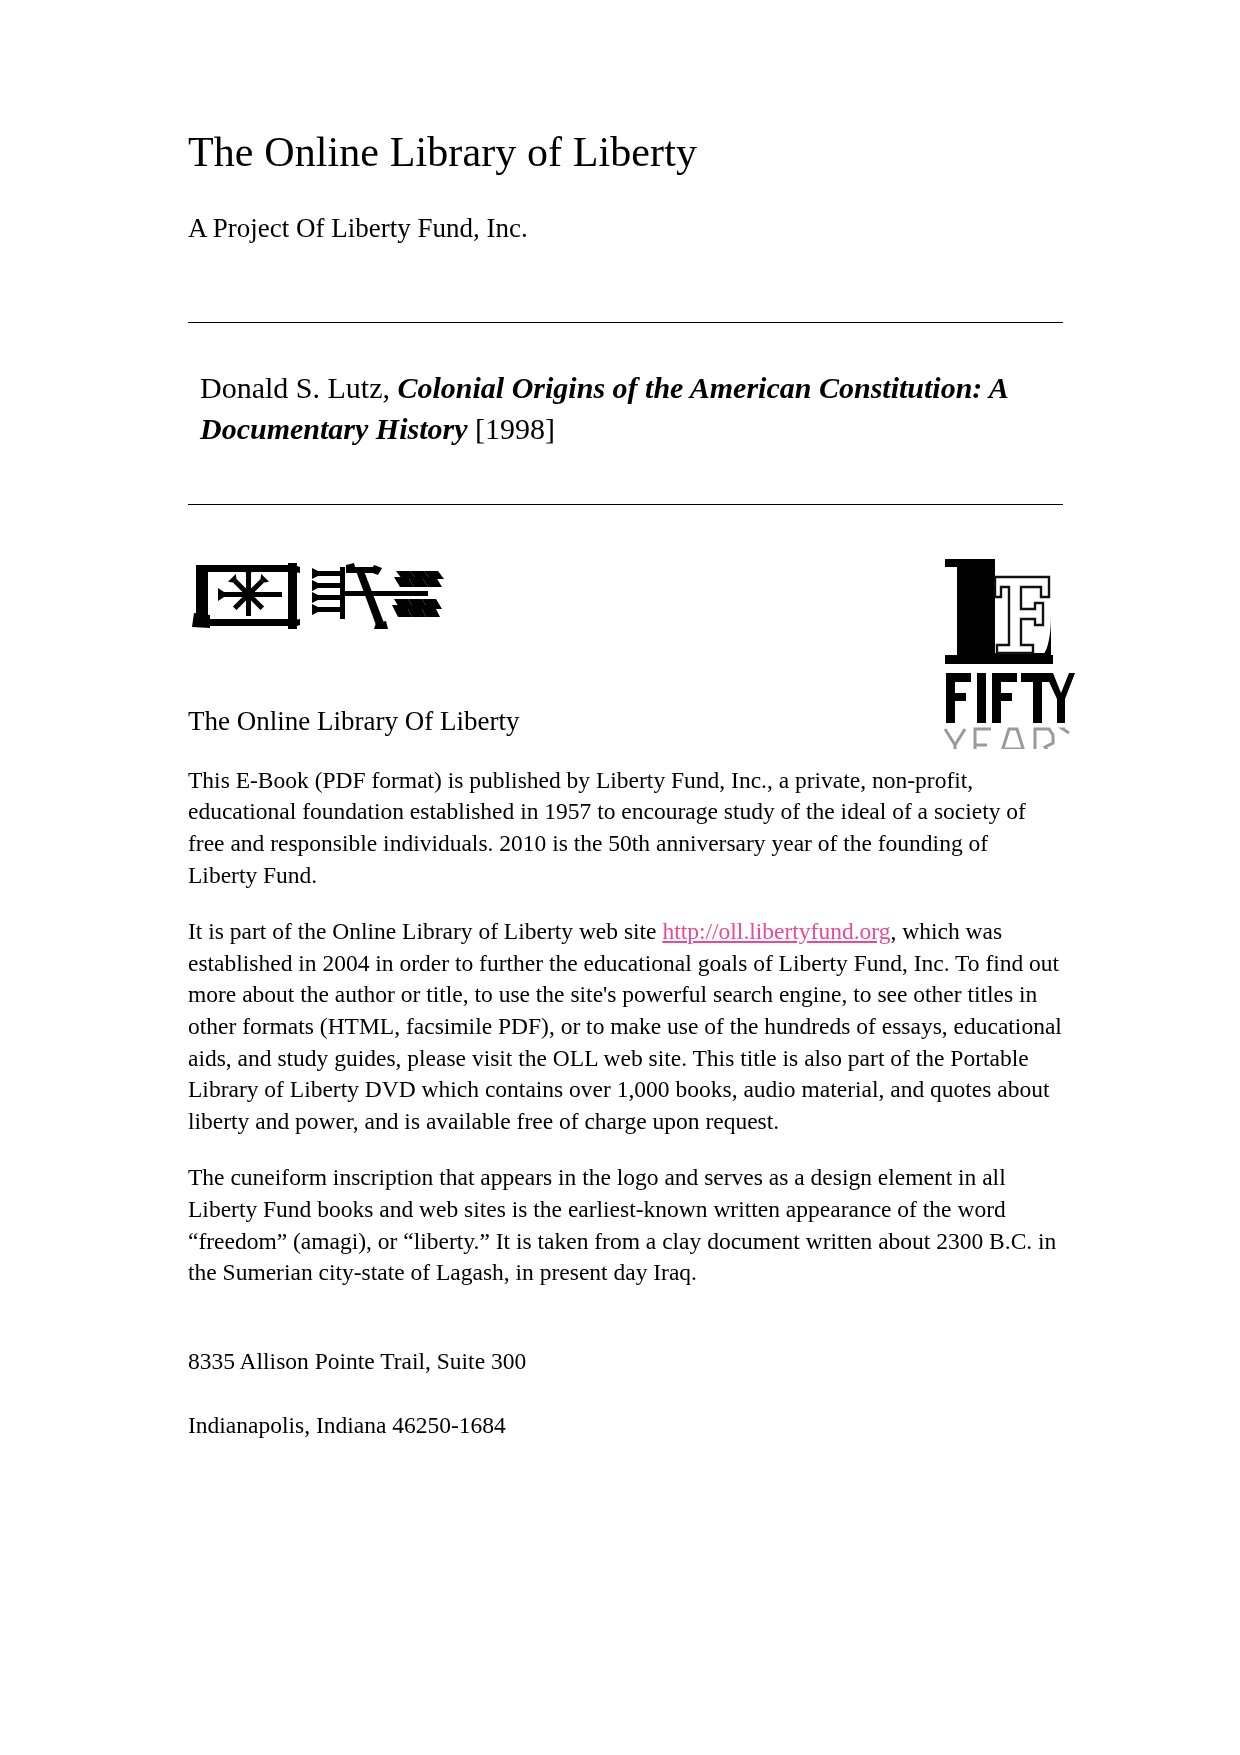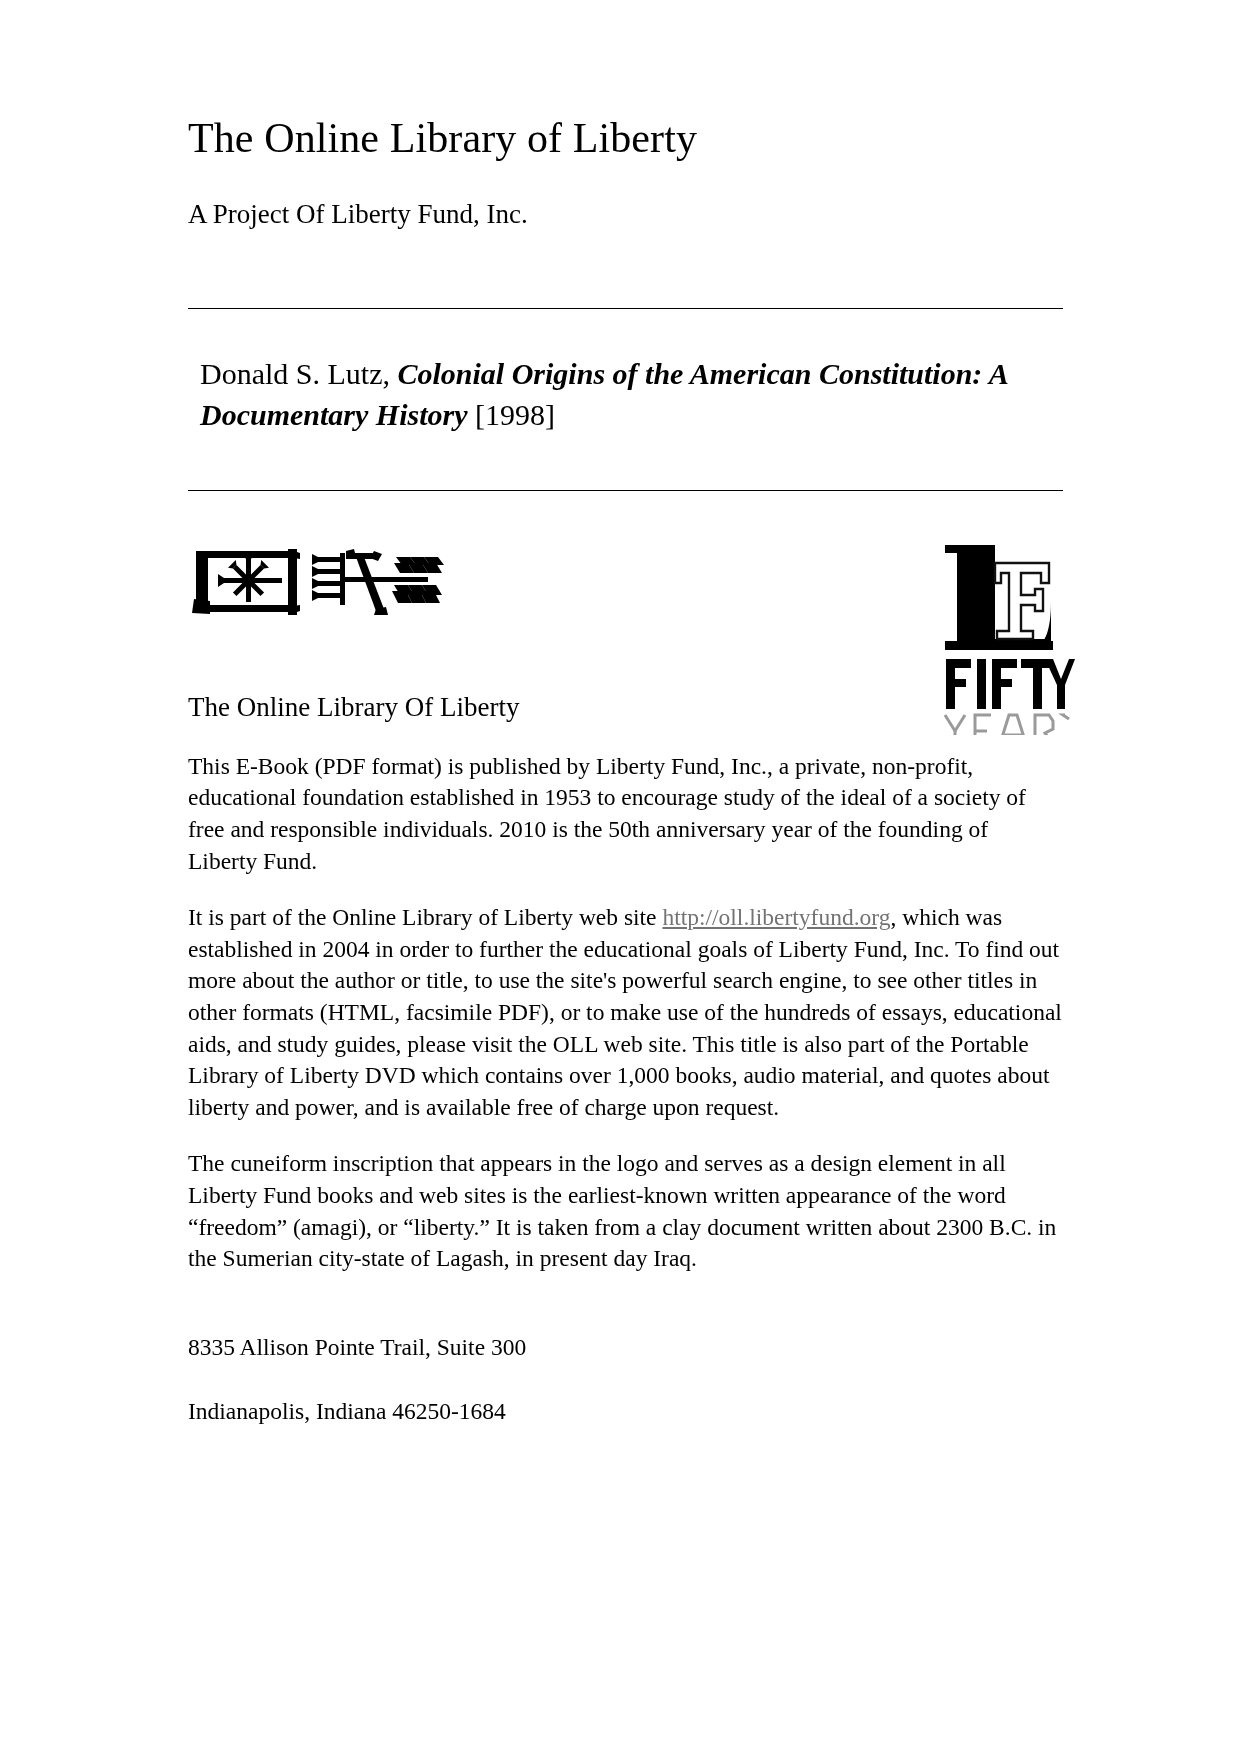--- a/index.html
+++ b/index.html
@@ -15,21 +15,21 @@
     position: relative;
     width: 1240px;
     height: 1755px;
     background: #ffffff;
     box-sizing: border-box;
     overflow: hidden;
   }
   .content {
     position: absolute;
     left: 188px;
-    top: 114px;
+    top: 128px;
     width: 875px;
   }
 
   
   .masthead-title {
     font-size: 42px;
     line-height: 1.15;
     font-weight: normal;
     margin: 0 0 0 0;
     letter-spacing: 0.1px;
@@ -89,21 +89,21 @@
   
   p.body {
     font-size: 23.5px;
     line-height: 1.345;
     margin: 25px 0 0 0;
     text-align: left;
   }
   p.body.first { margin-top: 27px; }
 
   a.weblink {
-    color: #737373;
+    color: #ec4899;
   }
 
   .address {
     font-size: 23.5px;
     line-height: 1.345;
     margin: 26px 0 0 0;
     white-space: pre-line;
   }
   .addr-line { display: block; }
 </style>
@@ -226,21 +226,21 @@
           <polyline points="60,208 70,176 78,176 88,208"></polyline>
           <line x1="65" y1="196" x2="83" y2="196"></line>
           <polyline points="96,208 96,176 110,176 114,182 114,190 106,194 116,208"></polyline>
           <polyline points="130,180 124,176 126,176"></polyline>
         </g>
       </svg>
     </div>
 
     <h3 class="section-heading">The Online Library Of Liberty</h3>
 
-    <p class="body first">This E-Book (PDF format) is published by Liberty Fund, Inc., a private, non-profit, educational foundation established in 1953 to encourage study of the ideal of a society of free and responsible individuals. 2010 is the 50th anniversary year of the founding of Liberty Fund.</p>
+    <p class="body first">This E-Book (PDF format) is published by Liberty Fund, Inc., a private, non-profit, educational foundation established in 1957 to encourage study of the ideal of a society of free and responsible individuals. 2010 is the 50th anniversary year of the founding of Liberty Fund.</p>
 
     <p class="body">
       <span>It is part of the Online Library of Liberty web site </span><a class="weblink" href="#">http://oll.libertyfund.org</a><span>, which was established in 2004 in order to further the educational goals of Liberty Fund, Inc. To find out more about the author or title, to use the site's powerful search engine, to see other titles in other formats (HTML, facsimile PDF), or to make use of the hundreds of essays, educational aids, and study guides, please visit the OLL web site. This title is also part of the Portable Library of Liberty DVD which contains over 1,000 books, audio material, and quotes about liberty and power, and is available free of charge upon request.</span>
     </p>
 
     <p class="body">The cuneiform inscription that appears in the logo and serves as a design element in all Liberty Fund books and web sites is the earliest-known written appearance of the word “freedom” (amagi), or “liberty.” It is taken from a clay document written about 2300 B.C. in the Sumerian city-state of Lagash, in present day Iraq.</p>
 
 
     <div class="address">
       <span class="addr-line">8335 Allison Pointe Trail, Suite 300</span>

